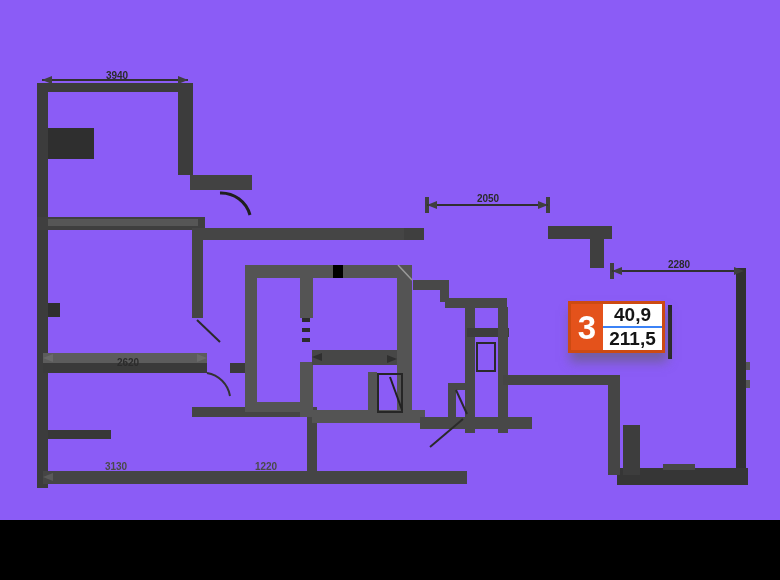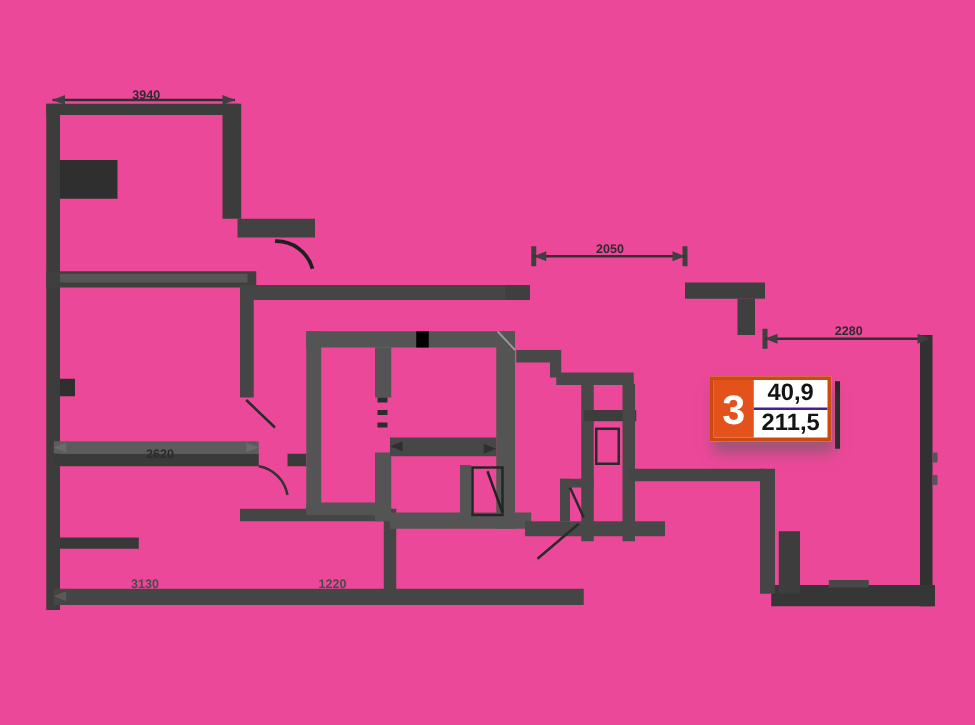--- a/index.html
+++ b/index.html
@@ -1,32 +1,32 @@
 <!DOCTYPE html>
 <html><head>
 <meta charset="utf-8">
 <style>
   html,body{margin:0;padding:0;background:#000;}
-  .stage{position:relative;width:780px;height:580px;background:#ec4899;overflow:hidden;
+  .stage{position:relative;width:780px;height:520px;background:#8b5cf6;overflow:hidden;
          font-family:"Liberation Sans", sans-serif;}
   .plan-svg{position:absolute;left:0;top:0;}
   .dim-text{font-family:"Liberation Sans", sans-serif;font-weight:bold;font-size:10px;
             fill:#2b2b2b;text-anchor:middle;}
   .dim-text-light{fill:#4a4a4a;}
   .badge{position:absolute;left:568px;top:301px;width:97px;height:52px;
          display:flex;box-sizing:border-box;background:#fff;
          border:3px solid #cc4a12;cursor:pointer;
          box-shadow:2px 9px 10px rgba(95,95,95,0.55);}
   .badge-num{width:32px;flex:0 0 32px;background:#e4521b;color:#fff;
              display:flex;align-items:center;justify-content:center;
              font-size:33px;font-weight:bold;line-height:1;}
   .badge-vals{flex:1;display:flex;flex-direction:column;}
   .badge-row{flex:1;display:flex;align-items:center;justify-content:center;
              font-size:19px;font-weight:bold;color:#141414;letter-spacing:0;}
-  .badge-row.top{border-bottom:2px solid #4c1d95;}
+  .badge-row.top{border-bottom:2px solid #3b82f6;}
 </style>
 </head>
 <body>
 
 <div class="stage">
 
   <svg class="plan-svg" width="780" height="580" viewBox="0 0 780 580">
 
     <g fill="#3c3c3c">
       <rect x="37" y="83" width="154" height="9"></rect>

